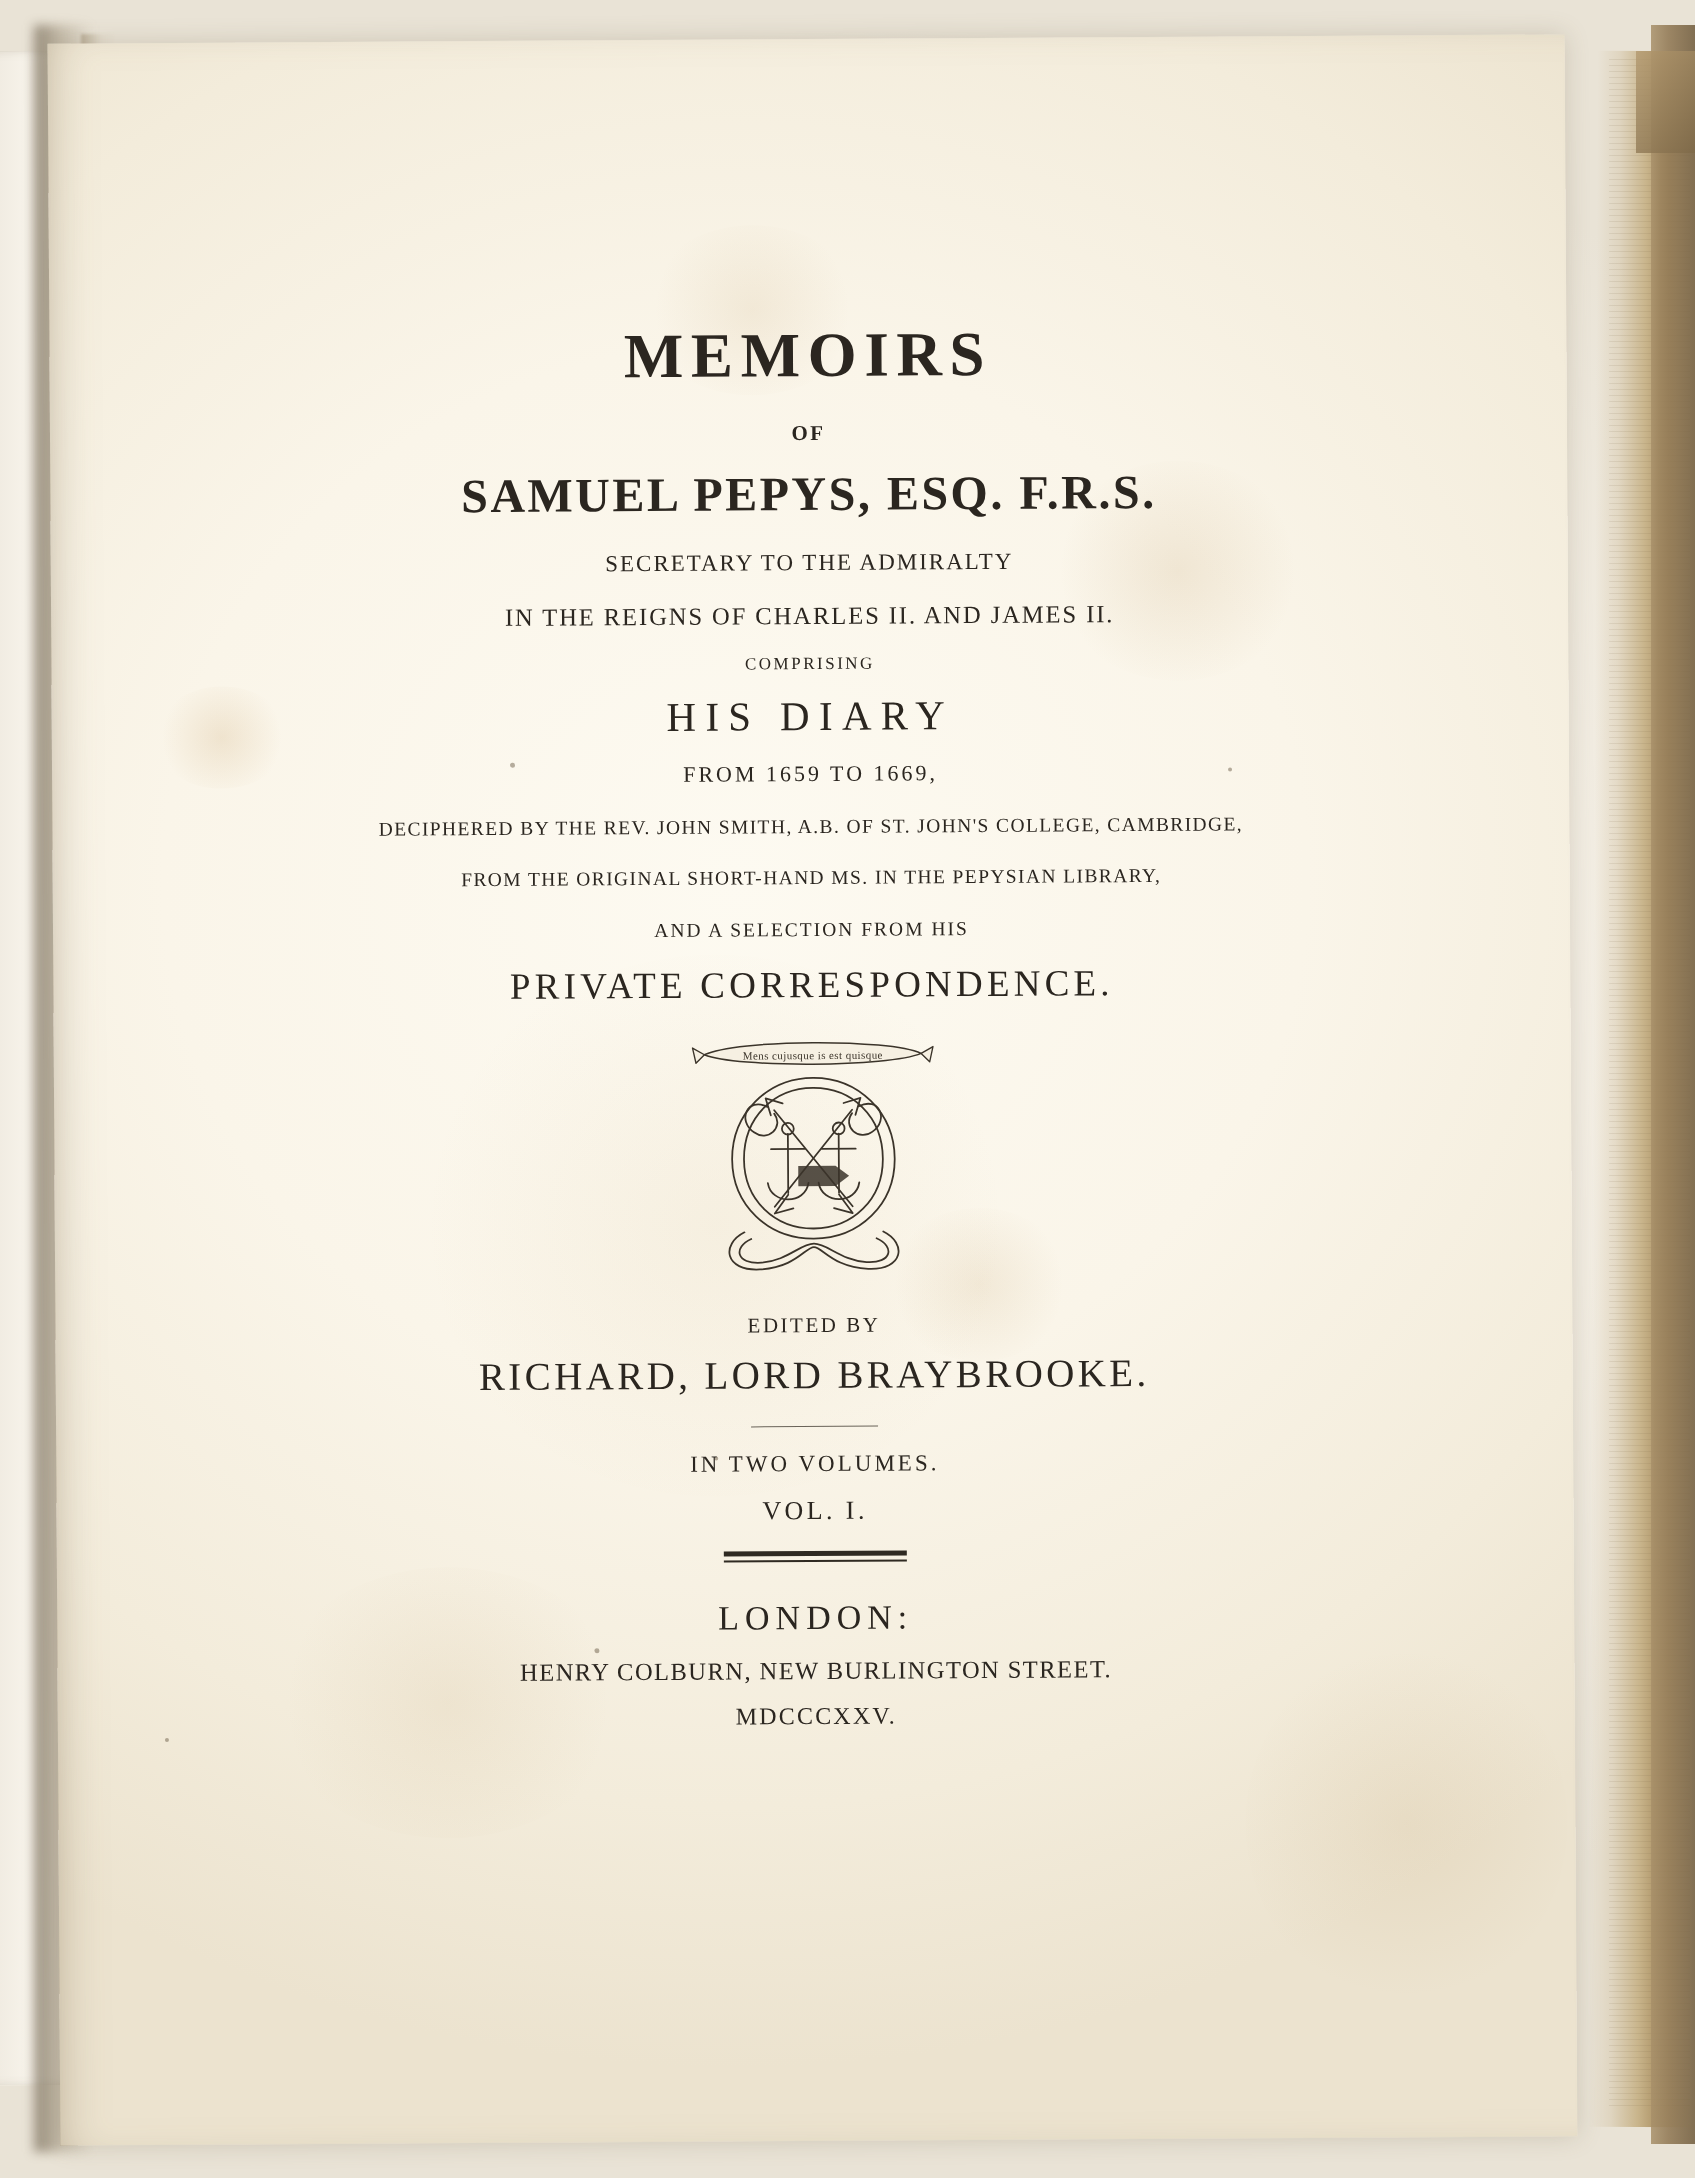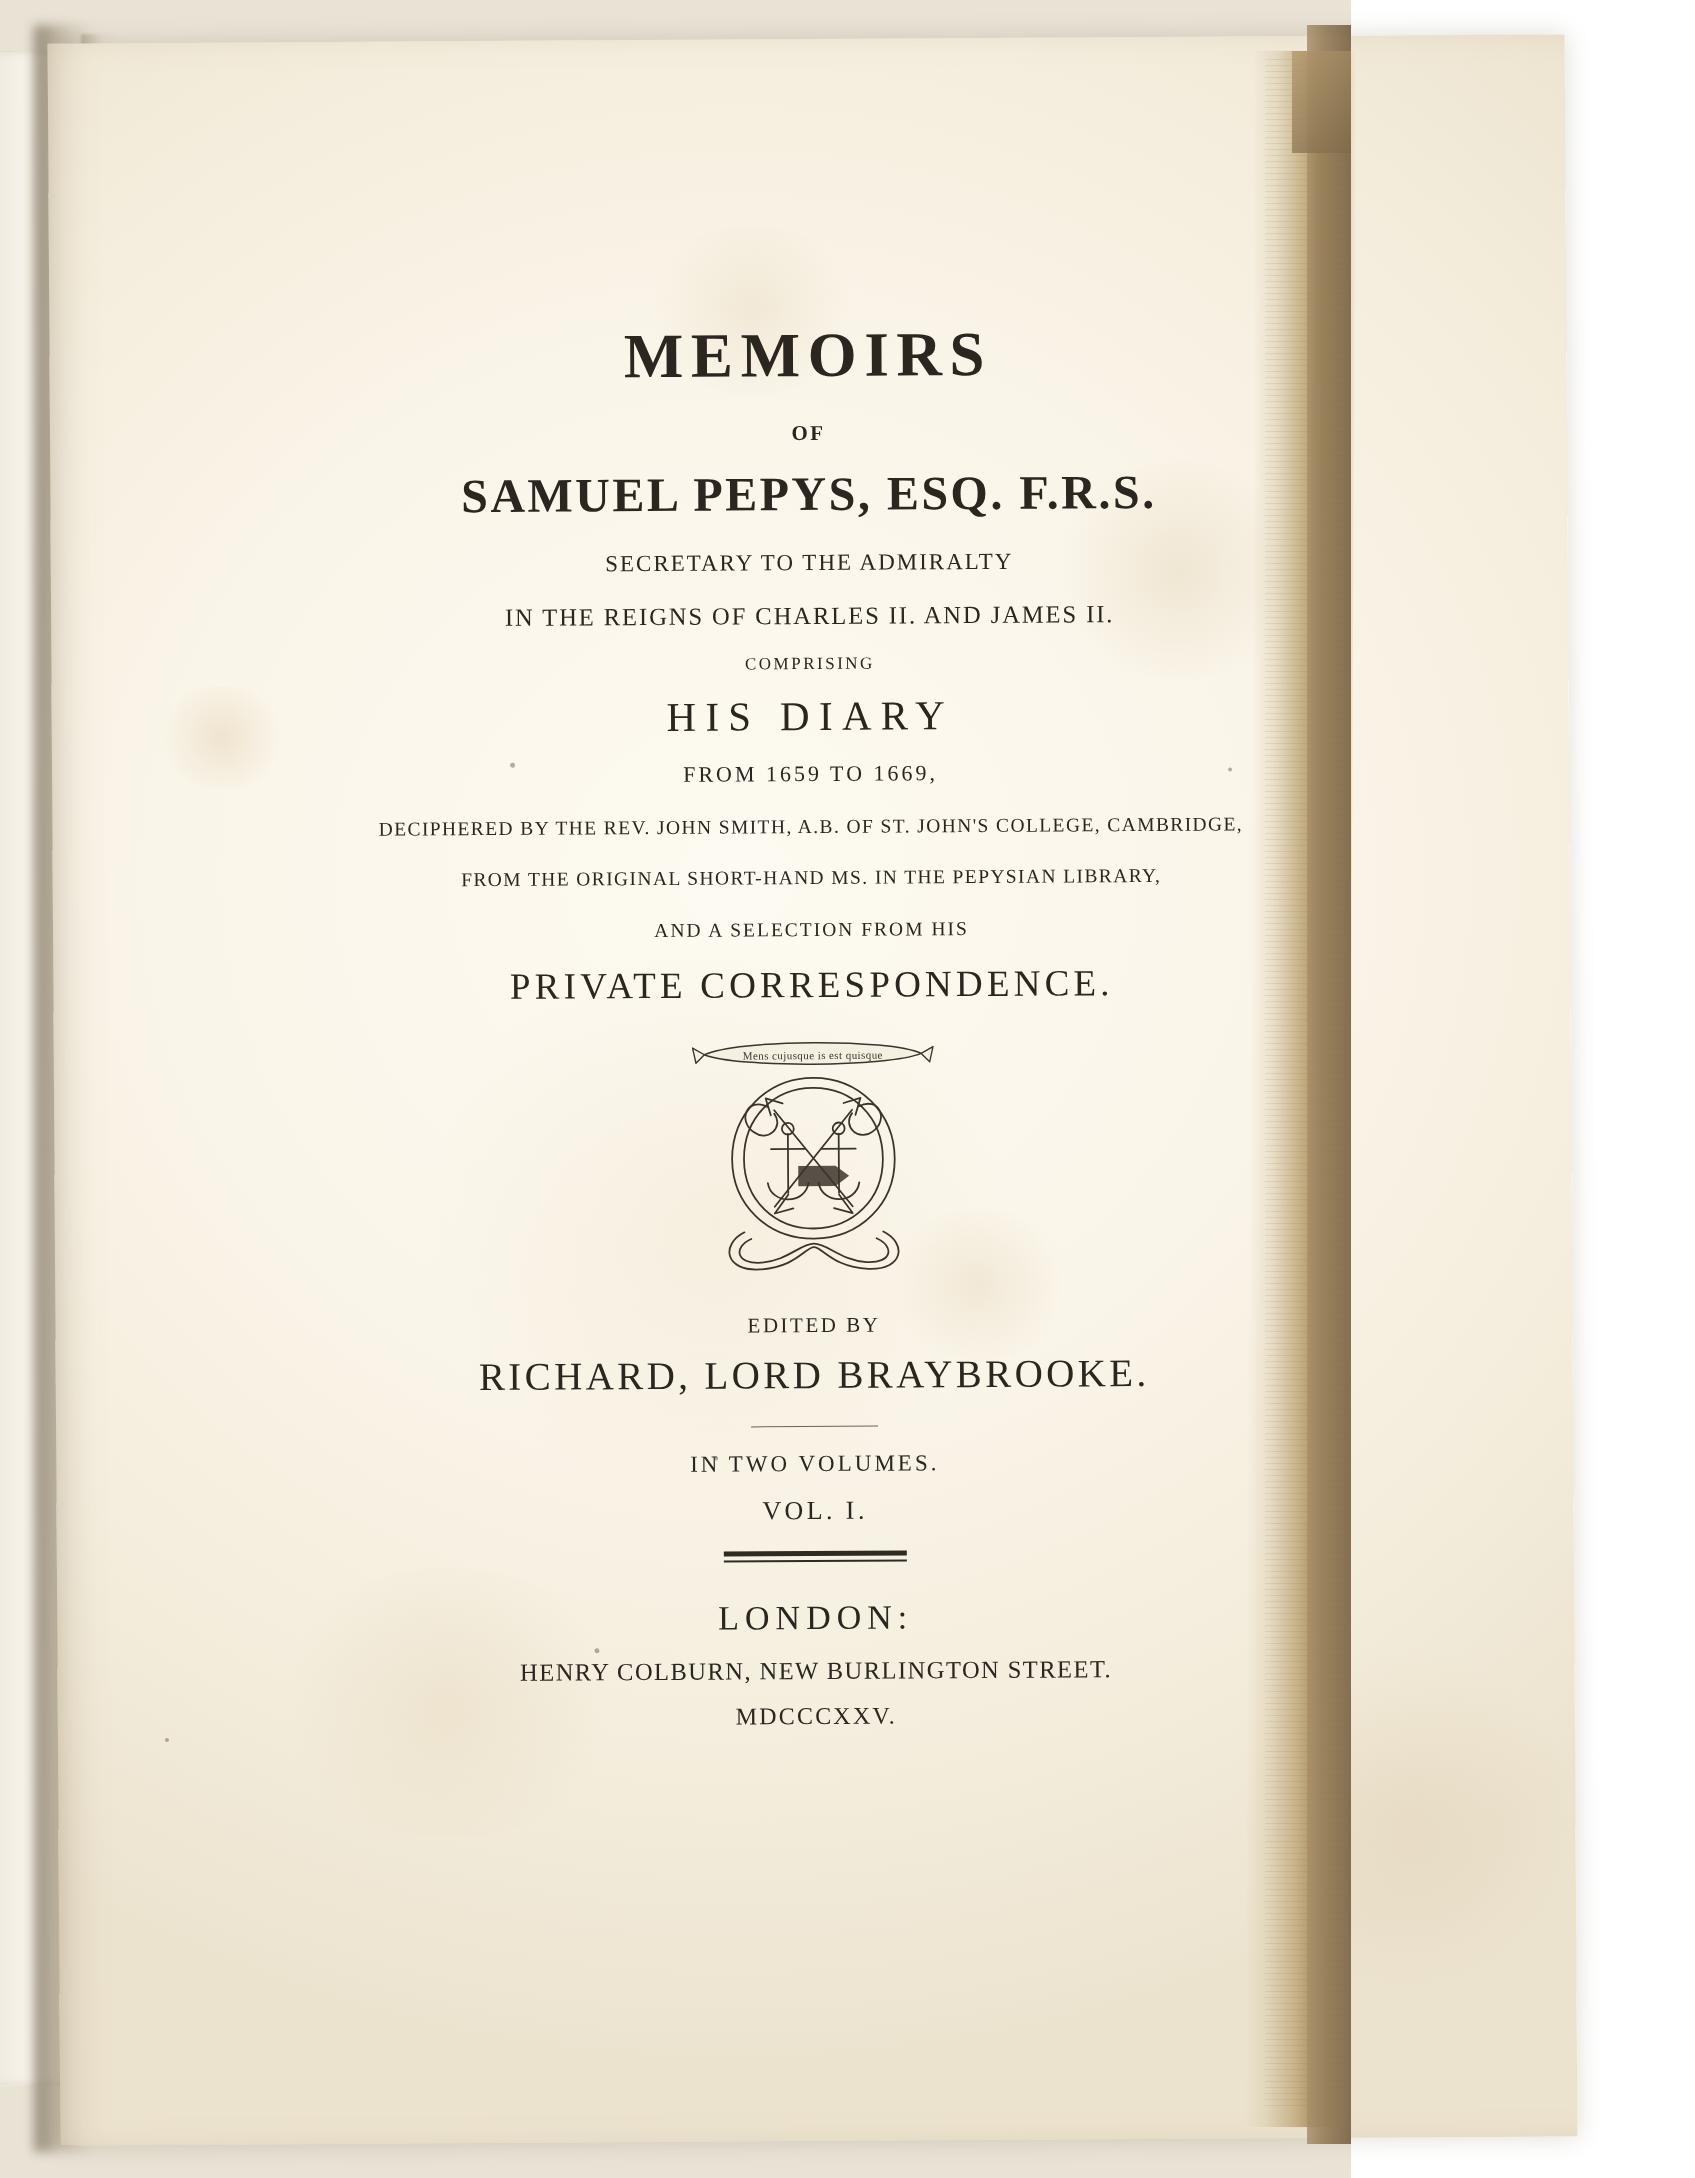--- a/index.html
+++ b/index.html
@@ -10,24 +10,23 @@
   body {
     width: 1695px;
     height: 2178px;
     overflow: hidden;
     font-family: "Liberation Serif", serif;
   }
 
   
   #scene {
     position: relative;
-    width: 1343px;
+    width: 1695px;
     height: 2178px;
     background: #ffffff;
-    padding-left: 8px;
   }
 
   
   #backdrop {
     position: absolute;
     inset: 0;
     background:
       radial-gradient(ellipse 1187px 1017px at 52% 48%, #fbf8f2 0%, #f4efe5 55%, #e9e3d6 100%);
   }
 

